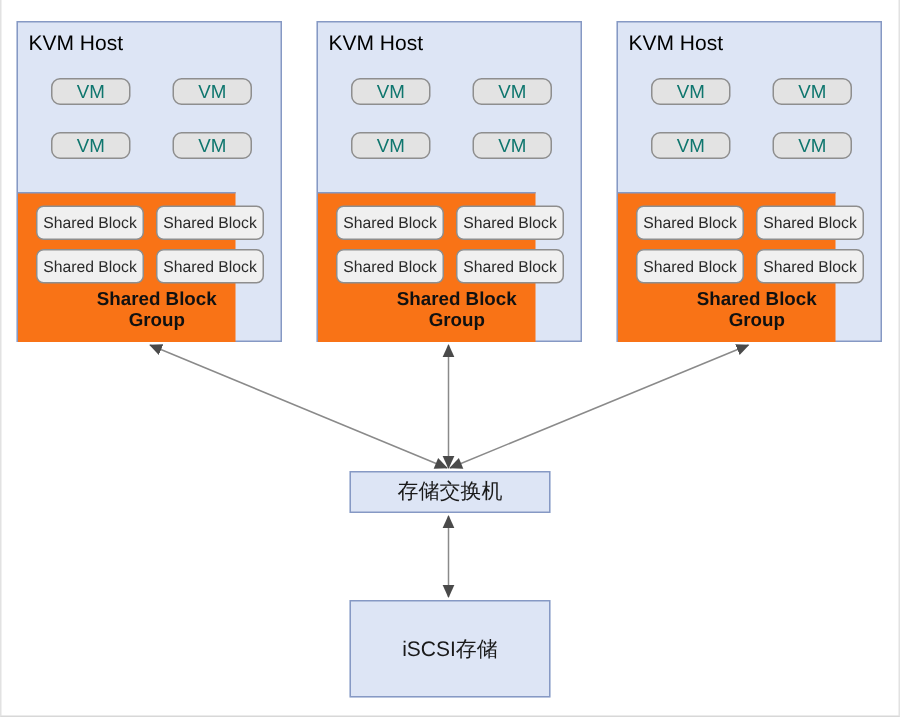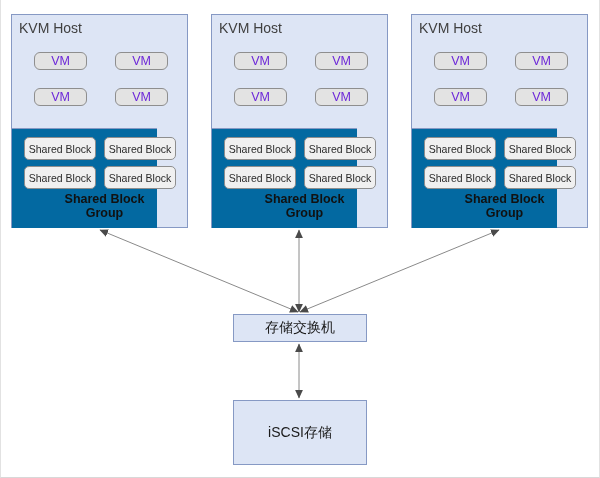--- a/index.html
+++ b/index.html
@@ -38,49 +38,49 @@
     height: 214px;
     background: #dde5f5;
     border: 1px solid #8699c4;
     box-sizing: border-box;
   }
   .kvm-host-title {
     position: absolute;
     left: 7px;
     top: 5px;
     font-size: 14px;
-    color: #404040;
+    color: #000000;
     line-height: 17px;
     white-space: nowrap;
   }
 
   
   .vm {
     position: absolute;
     width: 53px;
     height: 18px;
     background: #e3e3e3;
     border: 1px solid #8e8e8e;
     border-radius: 6px;
     box-sizing: border-box;
     display: flex;
     align-items: center;
     justify-content: center;
     font-size: 12.5px;
-    color: #6d28d9;
+    color: #0f766e;
   }
 
   
   .sbg {
     position: absolute;
     left: 0;
     top: 113px;
     width: 145px;
     height: 100px;
-    background: #0369a1;
+    background: #f97316;
     border-top: 1px solid #8699c4;
     box-sizing: border-box;
   }
   .shared-block {
     position: absolute;
     width: 72px;
     height: 23px;
     background: #f0f0f0;
     border: 1px solid #8e8e8e;
     border-radius: 5px;

